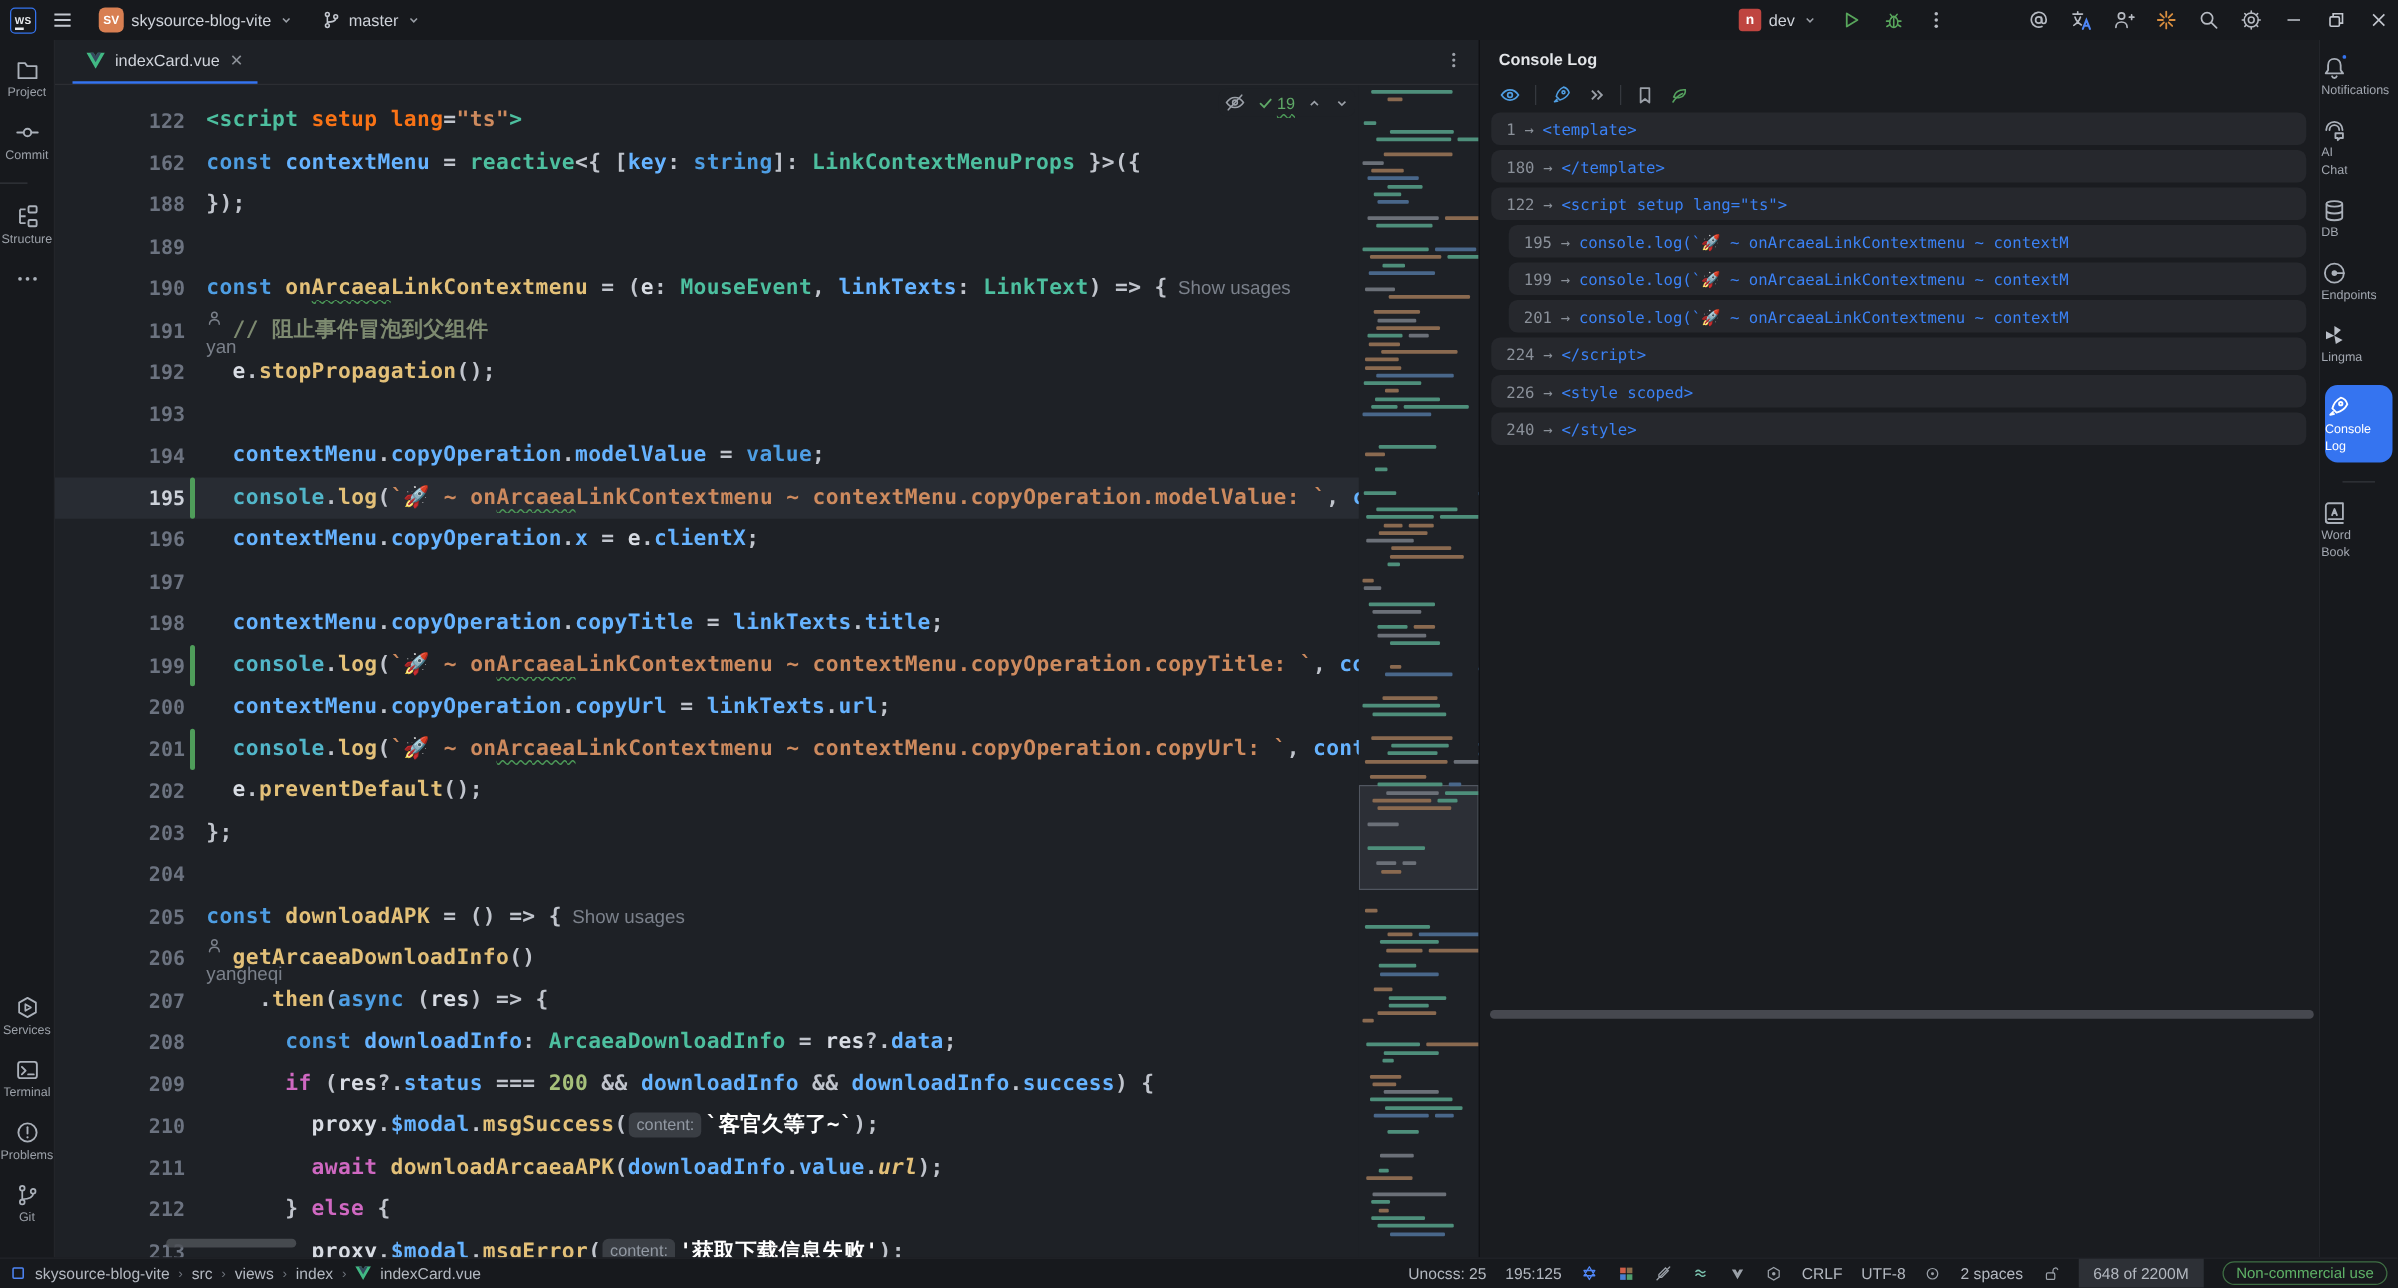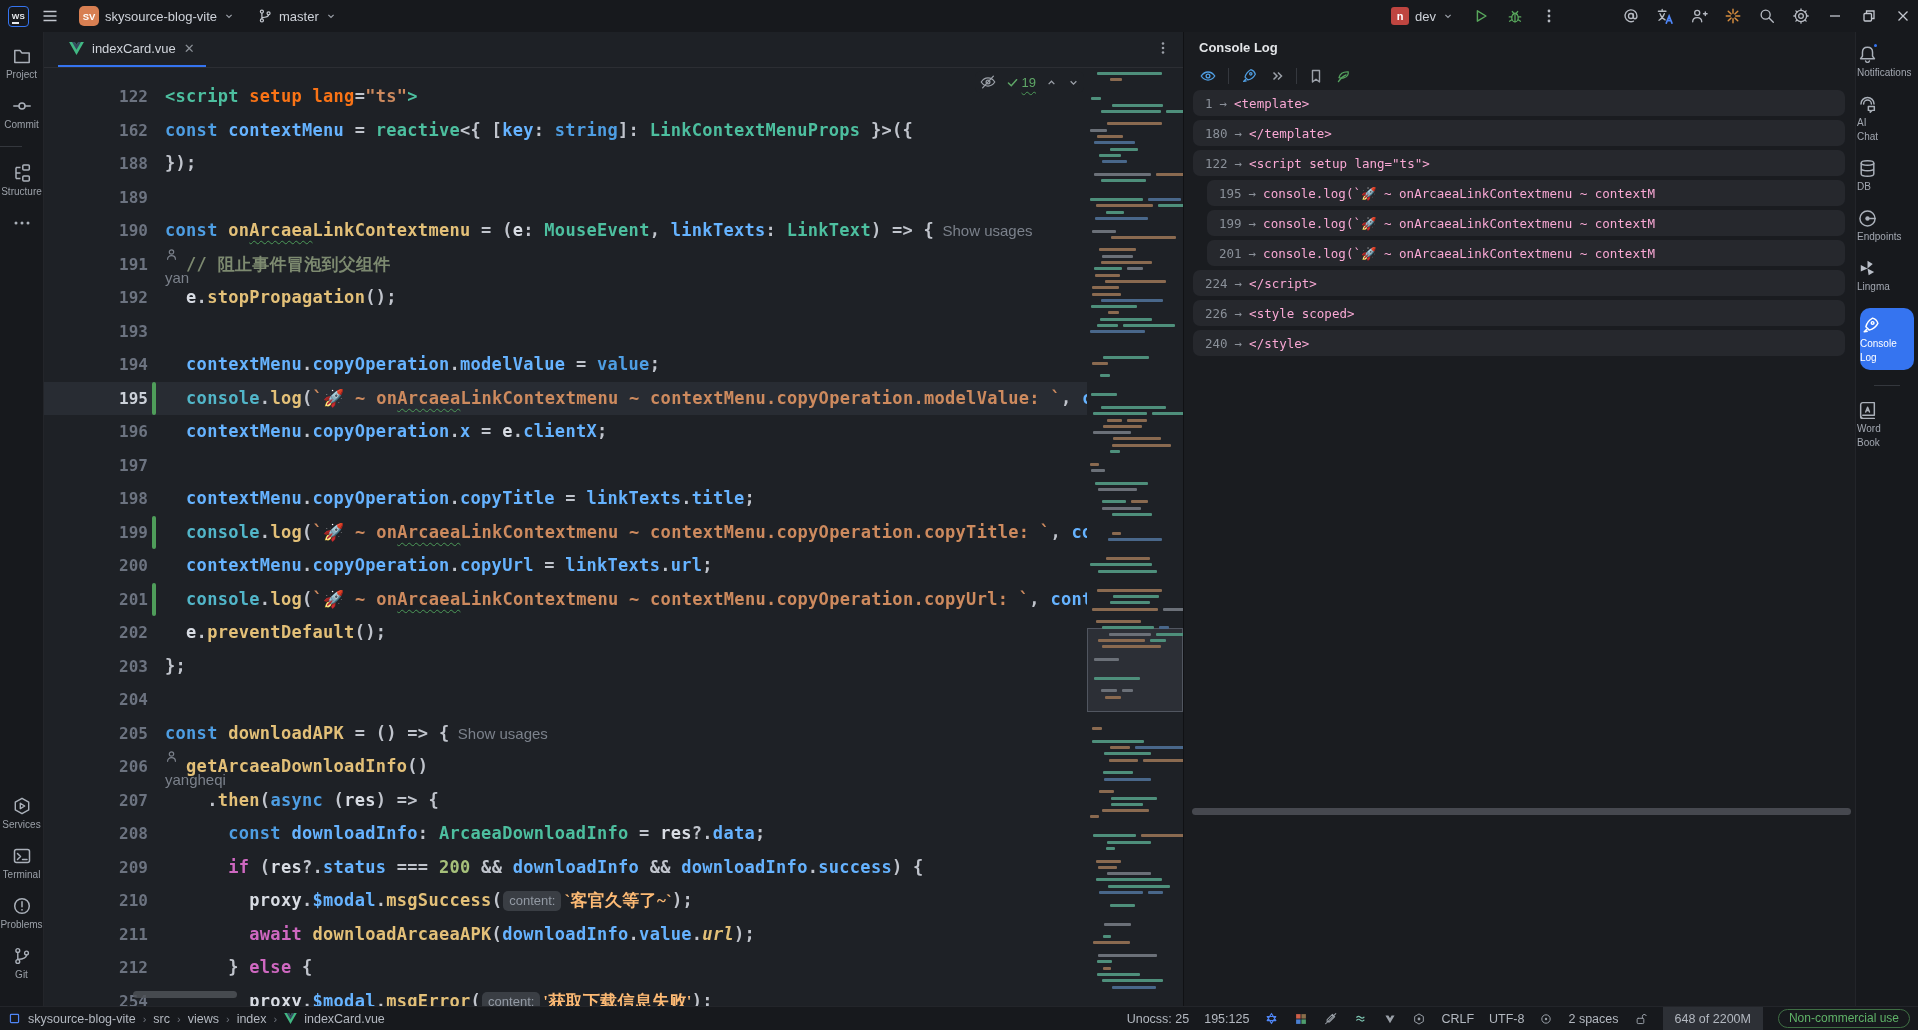--- a/index.html
+++ b/index.html
@@ -67,21 +67,21 @@
   .chg { position:absolute; left:108px; top:0; bottom:0; width:4px; background:#4f9d5a; border-radius:2px; }
   .ct { position:absolute; left:121px; top:0; }
   .t-g { color:#4dbf9f; } .t-t { color:#4dbf9f; }
   .t-a { color:#f97316; } .t-k { color:#4e9ee3; }
   .t-K { color:#cf68c1; }
   .t-f { color:#e3c078; }
   .t-S { color:#e3c078; text-decoration:underline wavy #4c9a58; text-decoration-thickness:1px; text-underline-offset:4px; }
   .t-p { color:#66b3ff; }
   .t-P { color:#e3c078; font-style:italic; }
   .t-c { color:#52b6c9; }
-  .t-s { color:#fdba74;font-family:Liberation Serif, serif; }
+  .t-s { color:#ffffff; }
   .t-x { color:#cd8a5e; }
   .t-X { color:#cd8a5e; text-decoration:underline wavy #4c9a58; text-decoration-thickness:1px; text-underline-offset:4px; }
   .t-m { color:#7d8a70; }
   .t-o { color:#c0c4cc; }
   .t-v { color:#d8dce3; }
   .t-n { color:#a6c07a; }
   .t-h, .t-u { color:#7b818b; font-family:"Liberation Sans",sans-serif; font-size:15px; font-weight:400; letter-spacing:0; }
   .t-u svg { vertical-align:-2px; margin-right:3px; }
   .chip { font-family:"Liberation Sans",sans-serif; font-size:13px; font-weight:400; letter-spacing:0;
           background:#3a3e44; color:#9299a3; border-radius:5px; padding:2px 6px 3px; margin:0 3px 0 1px;
@@ -103,21 +103,21 @@
   .panel { position:absolute; top:32px; left:1183px; right:63px; bottom:24px; background:#1a1c20;
            border-left:1px solid #101114; z-index:10; }
   .panel-header { height:30px; display:flex; align-items:center; padding-left:15px;
                   font-size:13px; font-weight:bold; color:#e3e5e8; }
   .panel-toolbar { height:28px; display:flex; align-items:center; gap:11px; padding-left:15px; }
   .ptb-sep { width:1px; height:16px; background:#35383e; }
   .prow { display:flex; align-items:center; gap:7px; height:26px; margin:0 10px 4px 9px; padding:0 12px;
           background:#26282d; border-radius:7px; font-family:"DejaVu Sans Mono",monospace; font-size:12.5px;
           overflow:hidden; white-space:nowrap; }
   .prow.ind { margin-left:23px; }
-  .prow .rn { color:#8a9099; } .prow .ra { color:#8a9099; } .prow .rt { color:#f9a8d4; }
+  .prow .rn { color:#8a9099; } .prow .ra { color:#8a9099; } .prow .rt { color:#3b82f6; }
   .panel-hscroll { position:absolute; left:8px; right:4px; top:776px; height:7px; background:#4b4e54;
                    border-radius:3.5px; opacity:.9; }
 
   
   .statusbar { position:absolute; left:0; right:0; bottom:0; height:24px; background:#17191d;
                border-top:1px solid #23252a; display:flex; align-items:center; font-size:12.5px;
                color:#b3b8c0; z-index:40; padding-left:8px; }
   .bc { display:flex; align-items:center; gap:7px; }
   .bc .sep { color:#6e737c; font-size:11px; }
   .sb-right { margin-left:auto; display:flex; align-items:center; gap:15px; height:100%; }
@@ -413,21 +413,21 @@
                 <circle cx="6.5" cy="4" r="2.2"></circle>
                 <path d="M2.6 11.3c0-2.2 1.7-3.6 3.9-3.6s3.9 1.4 3.9 3.6"></path>
               </svg>yangheqi</span></span></div>
         <div class="cl"><span class="ln">206</span><span class="ct"><span class="t-f">  getArcaeaDownloadInfo</span><span class="t-o">()</span></span></div>
         <div class="cl"><span class="ln">207</span><span class="ct"><span class="t-o">    .</span><span class="t-f">then</span><span class="t-o">(</span><span class="t-k">async</span><span class="t-o"> (</span><span class="t-v">res</span><span class="t-o">) =&gt; {</span></span></div>
         <div class="cl"><span class="ln">208</span><span class="ct"><span class="t-k">      const</span><span class="t-p"> downloadInfo</span><span class="t-o">: </span><span class="t-t">ArcaeaDownloadInfo</span><span class="t-o"> = </span><span class="t-v">res</span><span class="t-o">?.</span><span class="t-p">data</span><span class="t-o">;</span></span></div>
         <div class="cl"><span class="ln">209</span><span class="ct"><span class="t-K">      if</span><span class="t-o"> (</span><span class="t-v">res</span><span class="t-o">?.</span><span class="t-p">status</span><span class="t-o"> === </span><span class="t-n">200</span><span class="t-o"> &amp;&amp; </span><span class="t-p">downloadInfo</span><span class="t-o"> &amp;&amp; </span><span class="t-p">downloadInfo</span><span class="t-o">.</span><span class="t-p">success</span><span class="t-o">) {</span></span></div>
         <div class="cl"><span class="ln">210</span><span class="ct"><span class="t-v">        proxy</span><span class="t-o">.</span><span class="t-p">$modal</span><span class="t-o">.</span><span class="t-f">msgSuccess</span><span class="t-o">(</span><span class="chip">content:</span><span class="t-s">`客官久等了~`</span><span class="t-o">);</span></span></div>
         <div class="cl"><span class="ln">211</span><span class="ct"><span class="t-K">        await</span><span class="t-f"> downloadArcaeaAPK</span><span class="t-o">(</span><span class="t-p">downloadInfo</span><span class="t-o">.</span><span class="t-p">value</span><span class="t-o">.</span><span class="t-P">url</span><span class="t-o">);</span></span></div>
         <div class="cl"><span class="ln">212</span><span class="ct"><span class="t-o">      } </span><span class="t-K">else</span><span class="t-o"> {</span></span></div>
-        <div class="cl"><span class="ln">254</span><span class="ct"><span class="t-v">        proxy</span><span class="t-o">.</span><span class="t-p">$modal</span><span class="t-o">.</span><span class="t-f">msgError</span><span class="t-o">(</span><span class="chip">content:</span><span class="t-s">'获取下载信息失败'</span><span class="t-o">);</span></span></div>
+        <div class="cl"><span class="ln">213</span><span class="ct"><span class="t-v">        proxy</span><span class="t-o">.</span><span class="t-p">$modal</span><span class="t-o">.</span><span class="t-f">msgError</span><span class="t-o">(</span><span class="chip">content:</span><span class="t-s">'获取下载信息失败'</span><span class="t-o">);</span></span></div>
       </div>
     <div class="minimap" id="minimap">
         <div class="mm-view"></div>
         <div class="mm-mark" style="left: 10px; top: 4px; width: 65.2513px; background: rgb(78, 143, 123);"></div>
         <div class="mm-mark" style="left: 23px; top: 10.3px; width: 12.3245px; background: rgb(138, 106, 80);"></div>
         <div class="mm-mark" style="left: 4px; top: 29.2px; width: 9.7547px; background: rgb(78, 143, 123);"></div>
         <div class="mm-mark" style="left: 25px; top: 35.5px; width: 50.991px; background: rgb(78, 143, 123);"></div>
         <div class="mm-mark" style="left: 14px; top: 41.8px; width: 59.7545px; background: rgb(78, 143, 123);"></div>
         <div class="mm-mark" style="left: 78.7545px; top: 41.8px; width: 54.5585px; background: rgb(78, 143, 123);"></div>
         <div class="mm-mark" style="left: 20px; top: 54.4px; width: 55.422px; background: rgb(138, 106, 80);"></div>

